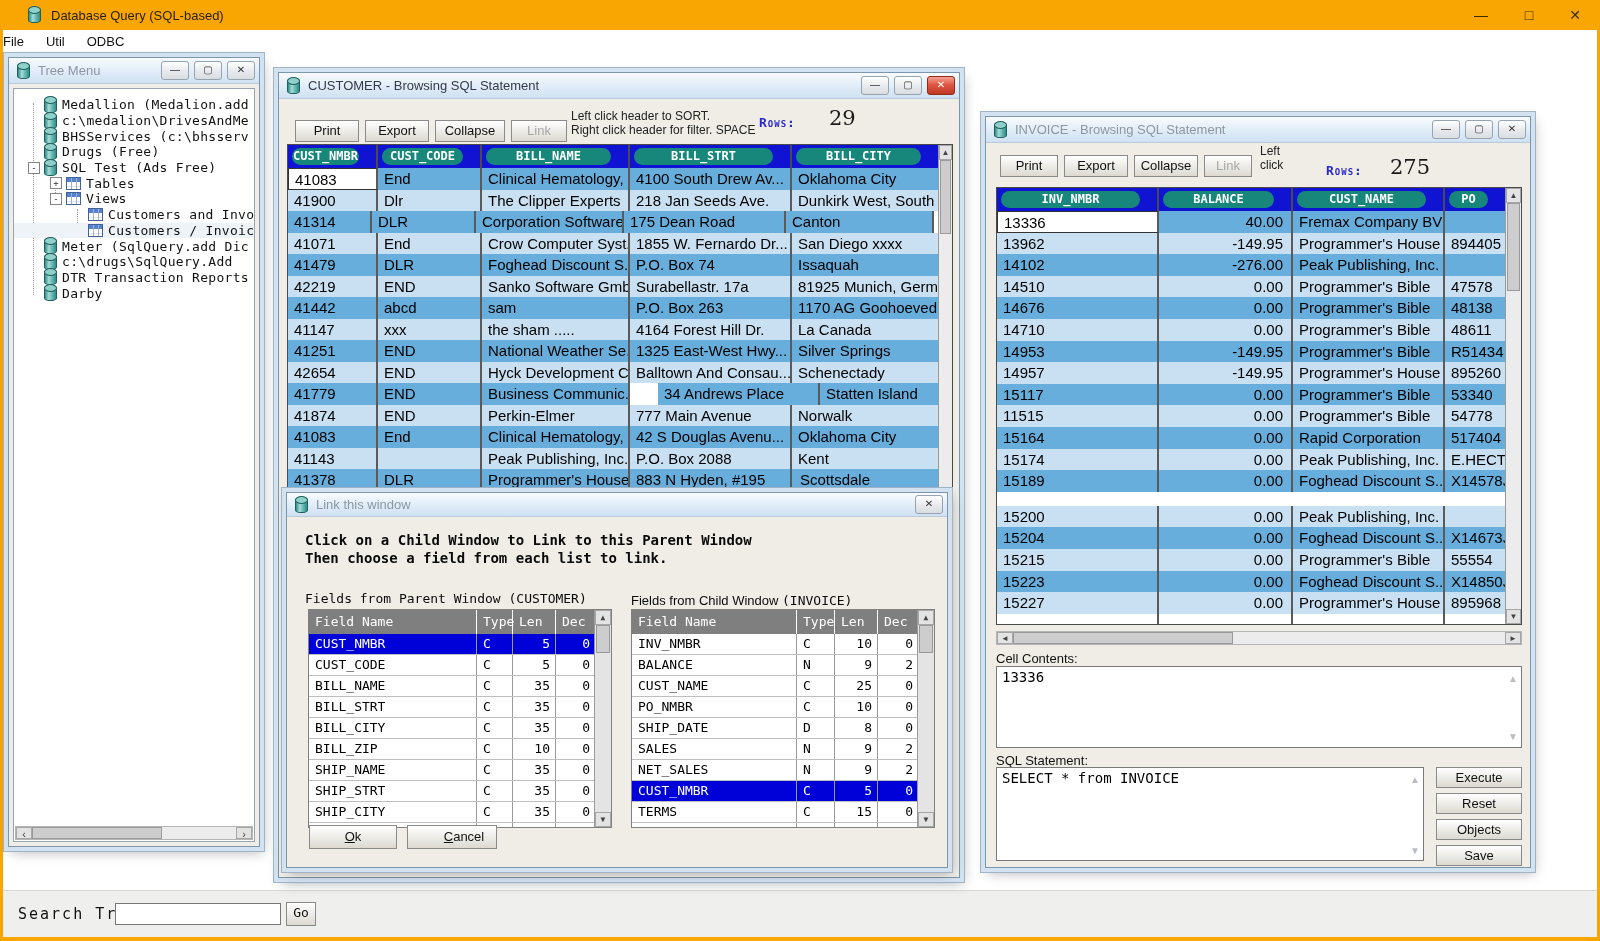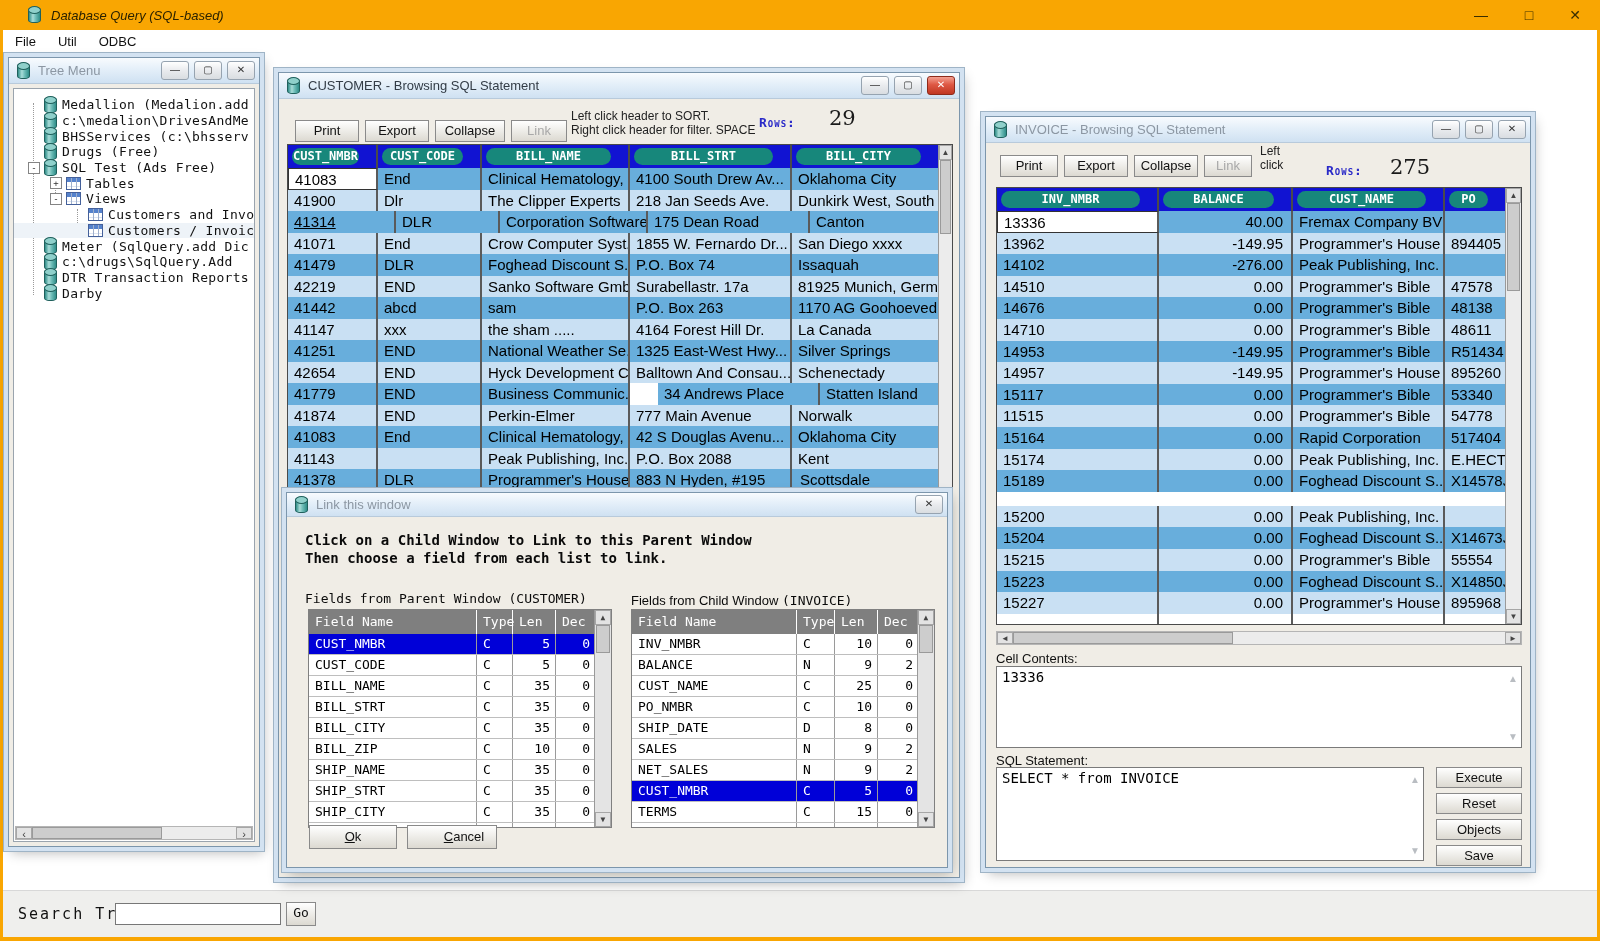--- a/index.html
+++ b/index.html
@@ -7,26 +7,26 @@
   body {
     position:relative; overflow:hidden;
     background: var(--titlebar-orange, #F9A602);
     font-family:"Liberation Sans", sans-serif;
     color:#111;
   }
   .mono { font-family:"DejaVu Sans Mono", monospace; }
 
   
   .main-titlebar { position:absolute; left:0; top:0; width:1600px; height:30px;
-    background:var(--titlebar-orange,#F9A602); display:flex; align-items:center; padding-left:28px;font-style:italic; }
+    background:var(--titlebar-orange,#F9A602); display:flex; align-items:center; padding-left:28px; }
   .main-title { font-size:13px; color:#2B2200; margin-left:10px; }
   .main-ctl { position:absolute; top:4px; width:30px; height:22px; text-align:center;
     font-size:14px; line-height:22px; color:#3A2E00; cursor:default; }
   .menubar { position:absolute; left:3px; top:30px; width:1594px; height:22px; background:#FFFFFF;
-    display:flex; align-items:center; gap:22px; padding-left:12px; font-size:13px; }
+    display:flex; align-items:center; gap:22px; font-size:13px; }
   .menubar span { cursor:default; }
   .mdi { position:absolute; left:3px; top:52px; width:1594px; height:838px; background:#FFFFFF; }
   .statusbar { position:absolute; left:3px; top:890px; width:1594px; height:47px; background:#EFEFED;
     border-top:1px solid #D8D8D8; }
   .statusbar .lbl { position:absolute; left:15px; top:14px; font-size:15px; letter-spacing:2px; }
   .statusbar input { position:absolute; left:112px; top:12px; width:166px; height:22px;
     border:1px solid #777; background:#FFF; font-size:13px; padding:0 4px; }
   .statusbar .go { position:absolute; left:283px; top:11px; width:30px; height:24px; }
 
   
@@ -265,21 +265,21 @@
         <div class="g-cell" style="width: 148px;">Oklahoma City</div>
       </div>
       <div class="g-row light" style="height: 21.5px;">
         <div class="g-cell" style="width: 90px;">41900</div>
         <div class="g-cell" style="width: 104px;">Dlr</div>
         <div class="g-cell" style="width: 148px;">The Clipper Experts</div>
         <div class="g-cell" style="width: 162px;">218 Jan Seeds Ave.</div>
         <div class="g-cell" style="width: 148px;">Dunkirk West, South</div>
       </div>
       <div class="g-row dark" style="height: 21.5px;">
-        <div class="g-cell" style="width: 108px; text-decoration: underline;">41314</div>
+        <div class="g-cell" style="width: 84px;">41314</div>
         <div class="g-cell" style="width: 104px;">DLR</div>
         <div class="g-cell" style="width: 148px;">Corporation Software...</div>
         <div class="g-cell" style="width: 162px;">175 Dean Road</div>
         <div class="g-cell" style="width: 148px;">Canton</div>
       </div>
       <div class="g-row light" style="height: 21.5px;">
         <div class="g-cell" style="width: 90px;">41071</div>
         <div class="g-cell" style="width: 104px;">End</div>
         <div class="g-cell" style="width: 148px;">Crow Computer Syst...</div>
         <div class="g-cell" style="width: 162px;">1855 W. Fernardo Dr...</div>

